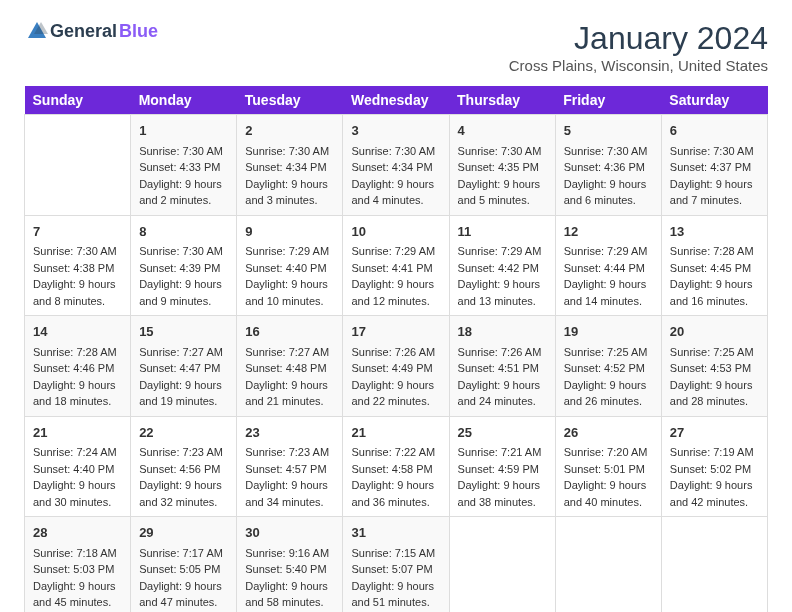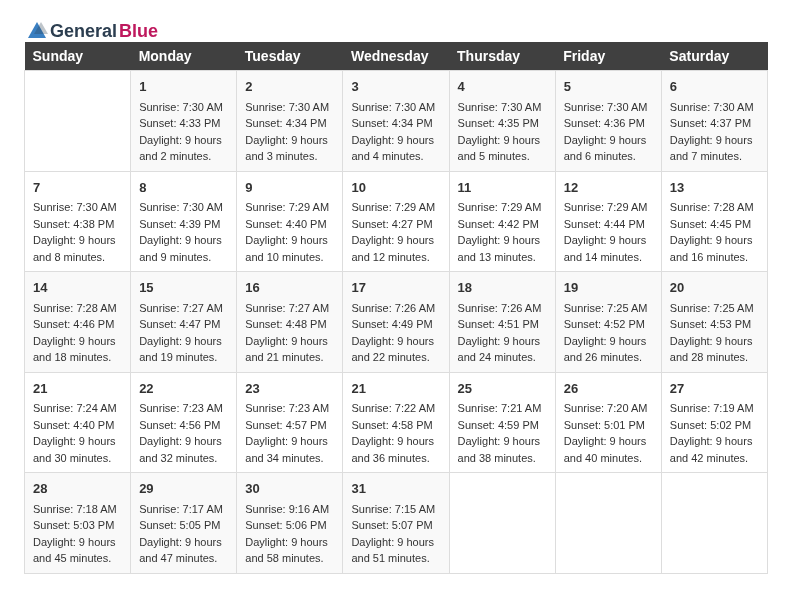--- a/index.html
+++ b/index.html
@@ -7,40 +7,41 @@
       font-family: Arial, sans-serif;
       background: #fff;
       width: 792px;
       min-height: 612px;
       padding: 20px 24px;
     }
     .header {
       display: flex;
       justify-content: space-between;
       align-items: flex-start;
+      margin-bottom: 12px;
     }
     .logo {
       display: flex;
       flex-direction: column;
       align-items: flex-start;
     }
     .logo-text {
       display: flex;
       align-items: center;
       gap: 2px;
     }
     .logo-general {
       font-size: 18px;
       font-weight: bold;
       color: #2c3e50;
     }
     .logo-blue {
       font-size: 18px;
       font-weight: bold;
-      color: #be185d;
+      color: #8b5cf6;
     }
     .logo-icon {
       width: 22px;
       height: 22px;
       margin-left: 2px;
     }
     .title-block {
       text-align: right;
     }
     .month-title {
@@ -50,21 +51,21 @@
     }
     .location {
       font-size: 15px;
       color: #555;
     }
     table {
       width: 100%;
       border-collapse: collapse;
     }
     th {
-      background-color: #404040;
+      background-color: #6d28d9;
       color: #fff;
       padding: 6px 8px;
       text-align: left;
       font-size: 14px;
       font-weight: bold;
       margin-left: 32px;
     }
     td {
       border: 1px solid #ddd;
       vertical-align: top;
@@ -98,20 +99,24 @@
   <div class="logo">
     <div class="logo-text">
       <svg class="logo-icon" viewBox="0 0 22 22">
         <polygon points="11,2 20,18 2,18" fill="#3a7fc1"></polygon>
         <polygon points="15,2 22,14 8,14" fill="#2c3e50" opacity="0.3"></polygon>
       </svg>
       <span class="logo-general">General</span>
         <span class="logo-blue">Blue</span>
     </div>
   </div>
+  <div class="title-block">
+    <div class="month-title">January 2024</div>
+    <div class="location">Cross Plains, Wisconsin, United States</div>
+  </div>
 </div>
 
 <table>
   <thead>
     <tr>
     <th>Sunday</th>
         <th>Monday</th>
         <th>Tuesday</th>
         <th>Wednesday</th>
         <th>Thursday</th>
@@ -126,21 +131,21 @@
         <td><span class="day-number">2</span><span>Sunrise: 7:30 AM</span><br><span>Sunset: 4:34 PM</span><br><span>Daylight: 9 hours and 3 minutes.</span></td>
         <td><span class="day-number">3</span><span>Sunrise: 7:30 AM</span><br><span>Sunset: 4:34 PM</span><br><span>Daylight: 9 hours and 4 minutes.</span></td>
         <td><span class="day-number">4</span><span>Sunrise: 7:30 AM</span><br><span>Sunset: 4:35 PM</span><br><span>Daylight: 9 hours and 5 minutes.</span></td>
         <td><span class="day-number">5</span><span>Sunrise: 7:30 AM</span><br><span>Sunset: 4:36 PM</span><br><span>Daylight: 9 hours and 6 minutes.</span></td>
         <td><span class="day-number">6</span><span>Sunrise: 7:30 AM</span><br><span>Sunset: 4:37 PM</span><br><span>Daylight: 9 hours and 7 minutes.</span></td>
       </tr>
       <tr>
         <td><span class="day-number">7</span><span>Sunrise: 7:30 AM</span><br><span>Sunset: 4:38 PM</span><br><span>Daylight: 9 hours and 8 minutes.</span></td>
         <td><span class="day-number">8</span><span>Sunrise: 7:30 AM</span><br><span>Sunset: 4:39 PM</span><br><span>Daylight: 9 hours and 9 minutes.</span></td>
         <td><span class="day-number">9</span><span>Sunrise: 7:29 AM</span><br><span>Sunset: 4:40 PM</span><br><span>Daylight: 9 hours and 10 minutes.</span></td>
-        <td><span class="day-number">10</span><span>Sunrise: 7:29 AM</span><br><span>Sunset: 4:27 PM</span><br><span>Daylight: 9 hours and 12 minutes.</span></td>
+        <td><span class="day-number">10</span><span>Sunrise: 7:29 AM</span><br><span>Sunset: 4:41 PM</span><br><span>Daylight: 9 hours and 12 minutes.</span></td>
         <td><span class="day-number">11</span><span>Sunrise: 7:29 AM</span><br><span>Sunset: 4:42 PM</span><br><span>Daylight: 9 hours and 13 minutes.</span></td>
         <td><span class="day-number">12</span><span>Sunrise: 7:29 AM</span><br><span>Sunset: 4:44 PM</span><br><span>Daylight: 9 hours and 14 minutes.</span></td>
         <td><span class="day-number">13</span><span>Sunrise: 7:28 AM</span><br><span>Sunset: 4:45 PM</span><br><span>Daylight: 9 hours and 16 minutes.</span></td>
       </tr>
       <tr>
         <td><span class="day-number">14</span><span>Sunrise: 7:28 AM</span><br><span>Sunset: 4:46 PM</span><br><span>Daylight: 9 hours and 18 minutes.</span></td>
         <td><span class="day-number">15</span><span>Sunrise: 7:27 AM</span><br><span>Sunset: 4:47 PM</span><br><span>Daylight: 9 hours and 19 minutes.</span></td>
         <td><span class="day-number">16</span><span>Sunrise: 7:27 AM</span><br><span>Sunset: 4:48 PM</span><br><span>Daylight: 9 hours and 21 minutes.</span></td>
         <td><span class="day-number">17</span><span>Sunrise: 7:26 AM</span><br><span>Sunset: 4:49 PM</span><br><span>Daylight: 9 hours and 22 minutes.</span></td>
         <td><span class="day-number">18</span><span>Sunrise: 7:26 AM</span><br><span>Sunset: 4:51 PM</span><br><span>Daylight: 9 hours and 24 minutes.</span></td>
@@ -152,20 +157,20 @@
         <td><span class="day-number">22</span><span>Sunrise: 7:23 AM</span><br><span>Sunset: 4:56 PM</span><br><span>Daylight: 9 hours and 32 minutes.</span></td>
         <td><span class="day-number">23</span><span>Sunrise: 7:23 AM</span><br><span>Sunset: 4:57 PM</span><br><span>Daylight: 9 hours and 34 minutes.</span></td>
         <td><span class="day-number">21</span><span>Sunrise: 7:22 AM</span><br><span>Sunset: 4:58 PM</span><br><span>Daylight: 9 hours and 36 minutes.</span></td>
         <td><span class="day-number">25</span><span>Sunrise: 7:21 AM</span><br><span>Sunset: 4:59 PM</span><br><span>Daylight: 9 hours and 38 minutes.</span></td>
         <td><span class="day-number">26</span><span>Sunrise: 7:20 AM</span><br><span>Sunset: 5:01 PM</span><br><span>Daylight: 9 hours and 40 minutes.</span></td>
         <td><span class="day-number">27</span><span>Sunrise: 7:19 AM</span><br><span>Sunset: 5:02 PM</span><br><span>Daylight: 9 hours and 42 minutes.</span></td>
       </tr>
       <tr>
         <td><span class="day-number">28</span><span>Sunrise: 7:18 AM</span><br><span>Sunset: 5:03 PM</span><br><span>Daylight: 9 hours and 45 minutes.</span></td>
         <td><span class="day-number">29</span><span>Sunrise: 7:17 AM</span><br><span>Sunset: 5:05 PM</span><br><span>Daylight: 9 hours and 47 minutes.</span></td>
-        <td><span class="day-number">30</span><span>Sunrise: 9:16 AM</span><br><span>Sunset: 5:06 PM</span><br><span>Daylight: 9 hours and 58 minutes.</span></td>
+        <td><span class="day-number">30</span><span>Sunrise: 9:16 AM</span><br><span>Sunset: 5:40 PM</span><br><span>Daylight: 9 hours and 58 minutes.</span></td>
         <td><span class="day-number">31</span><span>Sunrise: 7:15 AM</span><br><span>Sunset: 5:07 PM</span><br><span>Daylight: 9 hours and 51 minutes.</span></td>
         <td class="empty-cell"></td>
         <td class="empty-cell"></td>
         <td class="empty-cell"></td>
       </tr>
     </tbody>
 </table>
 
 </body></html>

